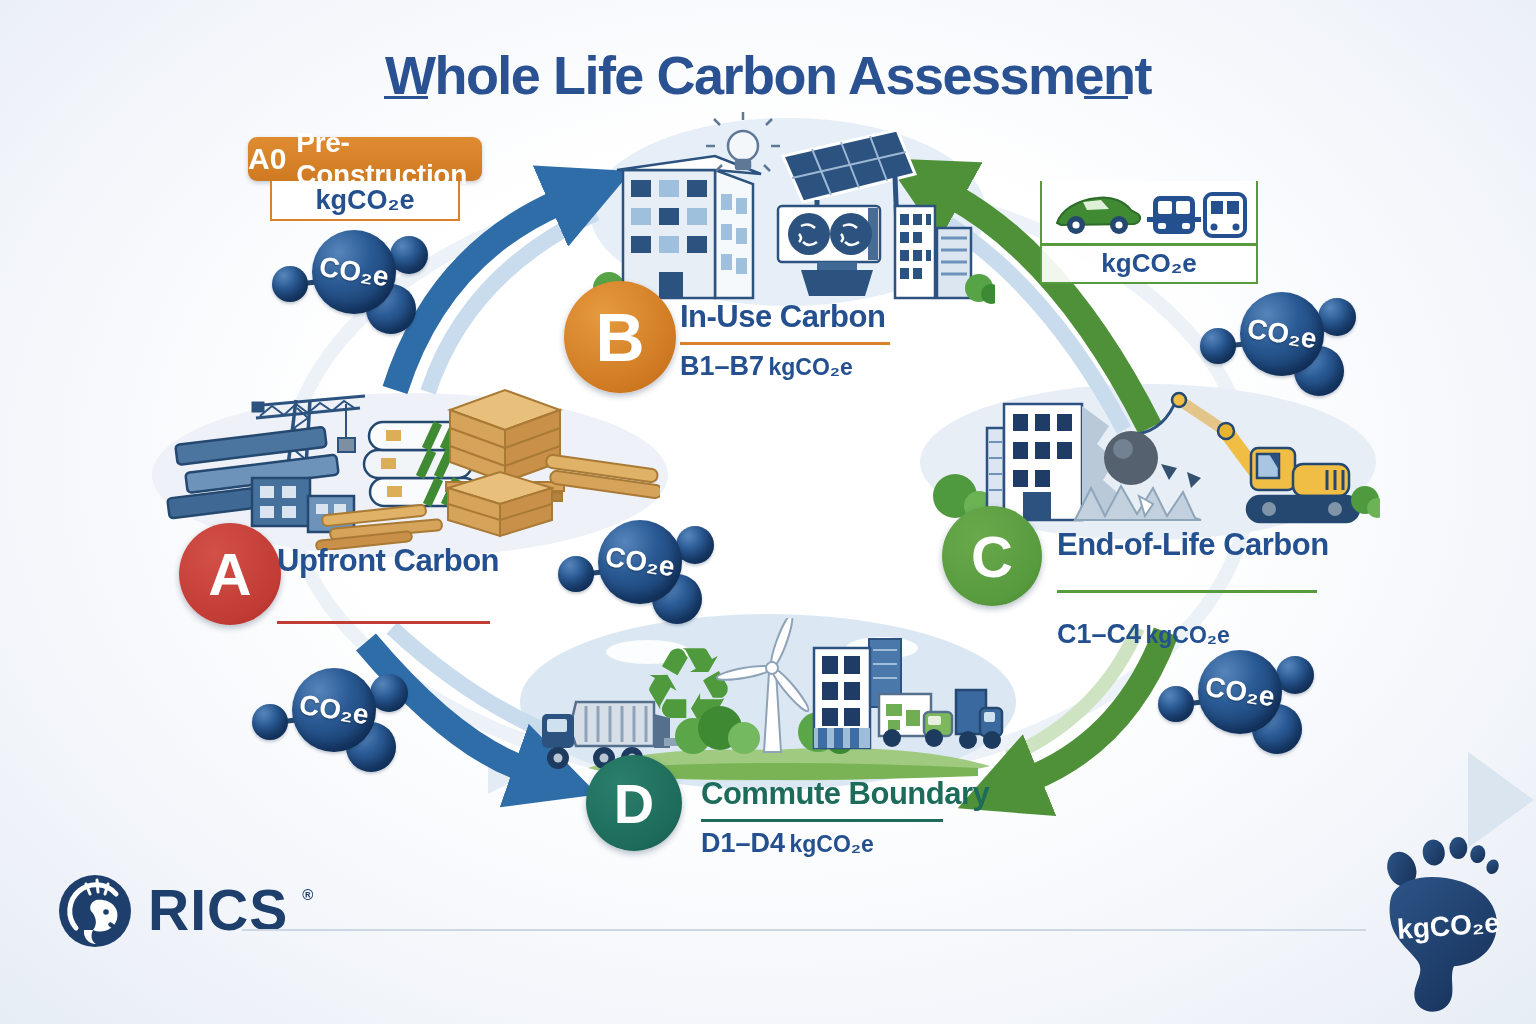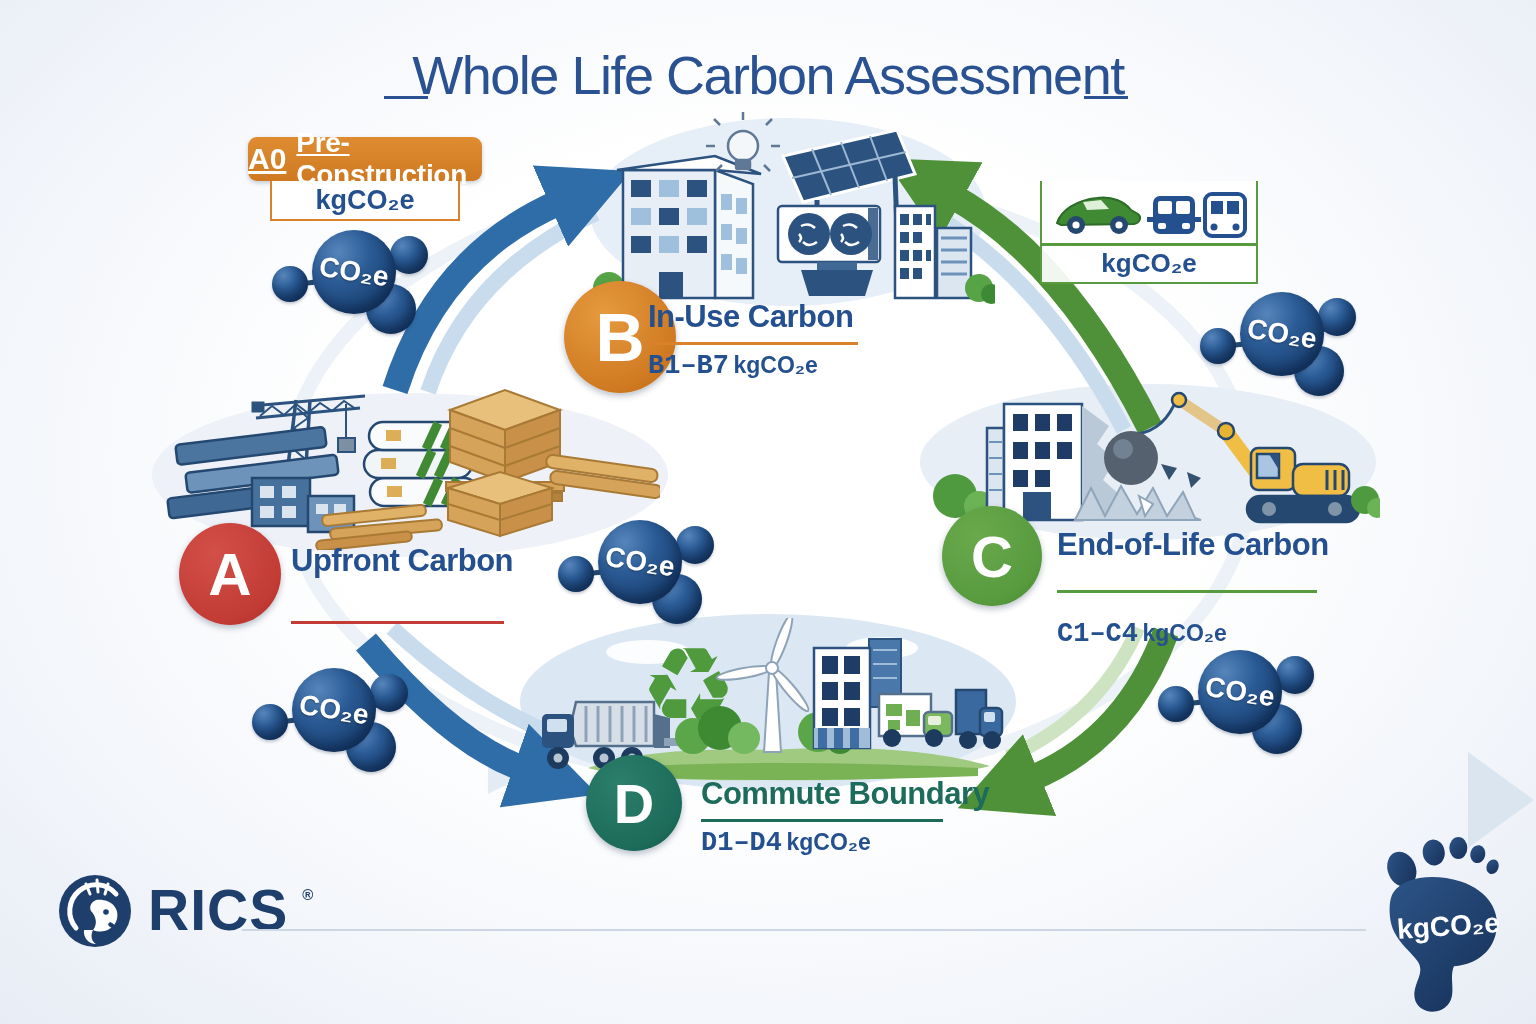--- a/index.html
+++ b/index.html
@@ -5,33 +5,33 @@
   html,body{margin:0;padding:0;}
   .canvas{
     position:relative;width:1536px;height:1024px;overflow:hidden;
     background:radial-gradient(ellipse at 50% 45%, #ffffff 40%, #f2f5fa 75%, #e7edf5 100%);
     font-family:"Liberation Sans","DejaVu Sans",sans-serif;
   }
   .abs{position:absolute;}
   
   .page-title{
     position:absolute;top:44px;left:0;width:100%;text-align:center;
-    color:#2a5191;font-size:54px;font-weight:400;letter-spacing:-1.5px;margin:0;
+    color:#2a5191;font-size:54px;font-weight:700;letter-spacing:-1.5px;margin:0;
   }
   .title-line{position:absolute;top:96px;height:3px;width:44px;background:#2a5191;}
   .tl-left{left:384px;} .tl-right{left:1084px;}
   
   .badge{
     position:absolute;height:44px;border-radius:9px;display:flex;align-items:center;
     justify-content:center;gap:10px;color:#fff;box-sizing:border-box;
     box-shadow:0 2px 4px rgba(40,60,90,.25);
   }
   .badge .code{font-size:30px;font-weight:800;}
   .badge .label{font-size:28px;font-weight:700;letter-spacing:-0.3px;}
-  .badge-orange{left:248px;top:137px;width:234px;background:linear-gradient(#df8c31,#cf7a22);text-decoration:underline;}
+  .badge-orange{left:248px;top:137px;width:234px;background:linear-gradient(#df8c31,#cf7a22);}
   .badge-green{left:1014px;top:137px;width:272px;background:linear-gradient(#5a9c41,#4a8a33);}
   .bracket{
     position:absolute;box-sizing:border-box;background:rgba(255,255,255,.92);
     display:flex;align-items:center;justify-content:center;
   }
   .bracket-a0{
     left:270px;top:181px;width:190px;height:40px;
     border:2px solid #d9822b;border-top:none;
     color:#24508f;font-size:27px;font-weight:700;
   }
@@ -55,24 +55,24 @@
     background:radial-gradient(circle at 35% 30%, #d25048, #c23b35 70%, #a92c27);}
   .circle-c{left:942px;top:506px;width:100px;height:100px;font-size:58px;
     background:radial-gradient(circle at 35% 30%, #69a94c, #579b3e 70%, #45822e);}
   .circle-d{left:586px;top:755px;width:96px;height:96px;font-size:56px;
     background:radial-gradient(circle at 35% 30%, #2b7f6b, #1d6b5a 70%, #155547);}
   .stage-text{position:absolute;display:flex;flex-direction:column;}
   .stage-title{font-size:31px;font-weight:800;color:#24508f;letter-spacing:-0.5px;white-space:nowrap;}
   .stage-title.teal{color:#1d6b5a;}
   .stage-ul{height:3px;margin-top:7px;}
   .stage-range{margin-top:6px;font-weight:700;color:#24508f;white-space:nowrap;}
-  .stage-range .rc{font-size:27px;font-family:Liberation Mono, monospace;}
+  .stage-range .rc{font-size:27px;}
   .stage-range .ru{font-size:23px;}
-  .text-b{left:648px;top:299px;} .text-b .stage-ul{width:210px;background:#d9822b;}
-  .text-a{left:291px;top:543px;gap:35px;} .text-a .stage-ul{width:213px;background:#c23b35;}
+  .text-b{left:680px;top:299px;} .text-b .stage-ul{width:210px;background:#d9822b;}
+  .text-a{left:277px;top:543px;gap:35px;} .text-a .stage-ul{width:213px;background:#c23b35;}
   .text-c{left:1057px;top:527px;gap:20px;} .text-c .stage-ul{width:260px;background:#579b3e;}
   .text-d{left:701px;top:776px;} .text-d .stage-ul{width:242px;background:#1d6b5a;}
   
   .molecule{position:absolute;width:156px;height:114px;}
   .sphere{position:absolute;border-radius:50%;
     background:radial-gradient(circle at 32% 26%, #5585ba 0%, #2a5a94 38%, #173d6d 78%, #102e54 100%);
     box-shadow:inset -5px -7px 10px rgba(5,20,45,.35), 0 2px 3px rgba(30,50,80,.25);}
   .bond{position:absolute;height:5px;background:#24486f;border-radius:3px;}
   .bond-l{left:24px;top:58px;width:32px;transform:rotate(-6deg);}
   .bond-r{left:104px;top:44px;width:34px;transform:rotate(-22deg);}

